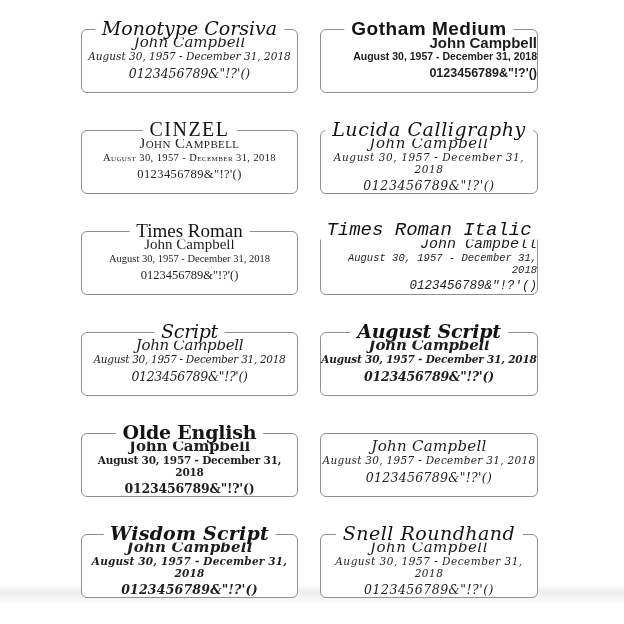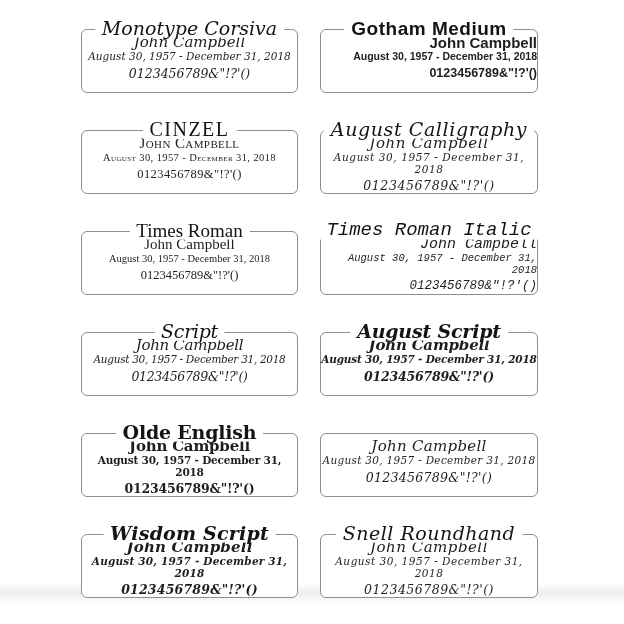--- a/index.html
+++ b/index.html
@@ -117,21 +117,21 @@
     </div>
 
     <div class="card f-cinzel">
       <div class="legend">CINZEL</div>
       <div class="name-line">John Campbell</div>
       <div class="date-line">August 30, 1957 - December 31, 2018</div>
       <div class="chars-line">0123456789&amp;"!?'()</div>
     </div>
 
     <div class="card f-lucida">
-      <div class="legend">August Calligraphy</div>
+      <div class="legend">Lucida Calligraphy</div>
       <div class="name-line">John Campbell</div>
       <div class="date-line">August 30, 1957 - December 31, 2018</div>
       <div class="chars-line">0123456789&amp;"!?'()</div>
     </div>
 
     <div class="card f-times">
       <div class="legend">Times Roman</div>
       <div class="name-line">John Campbell</div>
       <div class="date-line">August 30, 1957 - December 31, 2018</div>
       <div class="chars-line">0123456789&amp;"!?'()</div>

